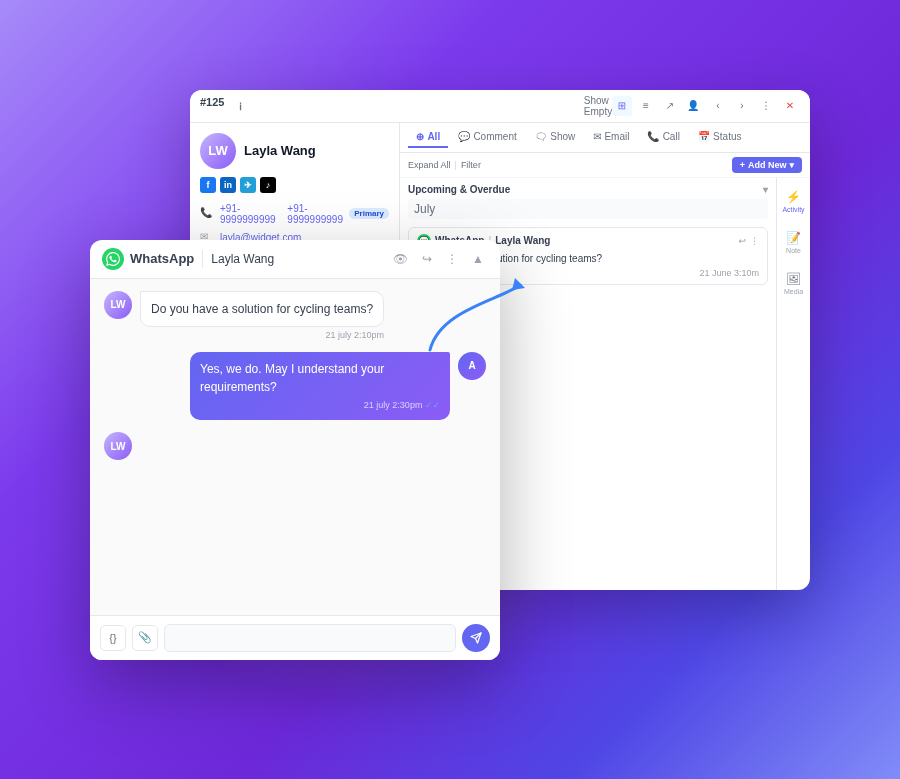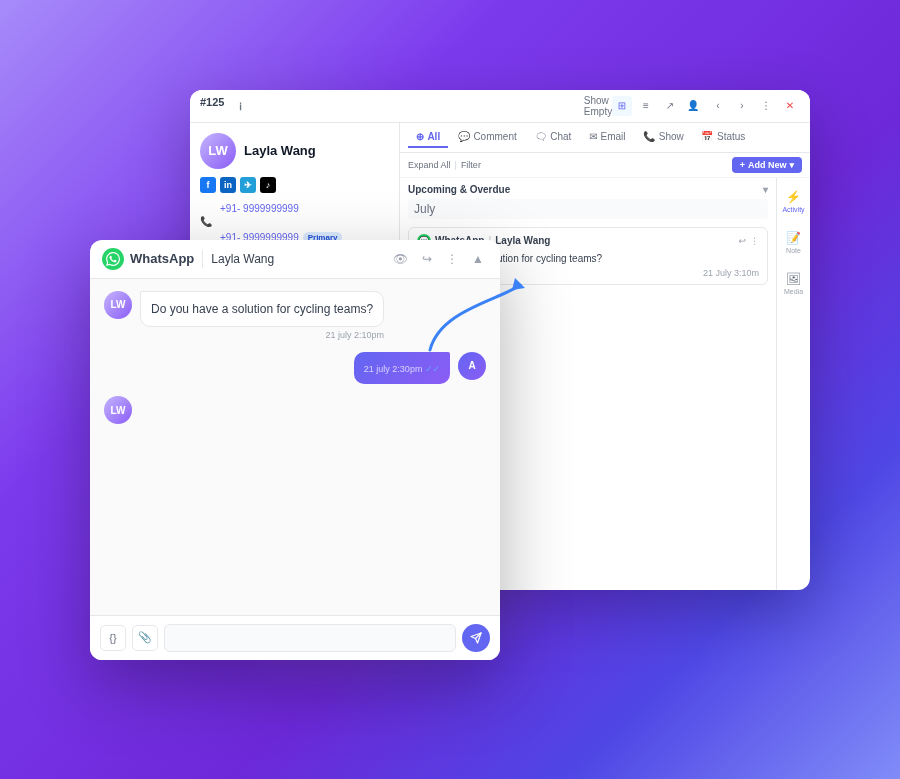--- a/index.html
+++ b/index.html
@@ -150,22 +150,23 @@
       color: #6b7280;
     }
     .contact-row .row-icon {
       width: 14px;
       height: 14px;
       color: #9ca3af;
       flex-shrink: 0;
     }
     .contact-values {
       display: flex;
-      flex-direction: column;
-      gap: 18px;
+      flex-direction: row;
+      gap: 2px;
+      align-items: center;
     }
     .phone-val {
       font-size: 10px;
       color: #6366f1;
       display: flex;
       align-items: center;
       gap: 4px;
     }
     .badge-primary {
       background: #dbeafe;
@@ -632,23 +633,23 @@
       </div>
 
       <div class="crm-right">
 
         <div class="crm-tabs">
           <div class="crm-tab active">
             <span>⊕</span>
               <span>All</span>
           </div>
           <div class="crm-tab">💬 Comment</div>
-          <div class="crm-tab">🗨 Chat</div>
+          <div class="crm-tab">🗨 Show</div>
           <div class="crm-tab">✉ Email</div>
-          <div class="crm-tab">📞 Show</div>
+          <div class="crm-tab">📞 Call</div>
           <div class="crm-tab">📅 Status</div>
         </div>
 
         <div class="crm-toolbar">
           <div class="toolbar-left">
             <span style="cursor:pointer;">Expand All</span>
             <span style="color:#d1d5db;">|</span>
             <span style="cursor:pointer;">Filter</span>
           </div>
           <div class="toolbar-right">
@@ -675,21 +676,21 @@
                   <span>WhatsApp</span>
                   <span style="color:#d1d5db;">|</span>
                   <span>Layla Wang</span>
                 </div>
                 <div class="activity-meta">
                   <span>↩</span>
                   <span>⋮</span>
                 </div>
               </div>
               <div class="activity-msg">Do you have a solution for cycling teams?</div>
-              <div class="activity-time">21 July 3:10m</div>
+              <div class="activity-time">21 June 3:10m</div>
             </div>
           </div>
 
           <div class="activity-sidebar">
             <div class="act-sidebar-item active">
               <span class="icon">⚡</span>
               <span class="label">Activity</span>
             </div>
             <div class="act-sidebar-item">
               <span class="icon">📝</span>
@@ -735,20 +736,21 @@
             <span>Do you have a solution for cycling teams?</span>
           </div>
           <div class="msg-time">21 july 2:10pm</div>
         </div>
       </div>
 
       <div class="msg-row right">
         <div class="msg-avatar" style="background:linear-gradient(135deg,#6366f1,#8b5cf6);">A</div>
         <div>
           <div class="msg-bubble outgoing">
+            <span>Yes, we do. May I understand your requirements?</span>
             <div class="msg-time outgoing">
               <span>21 july 2:30pm</span>
               <span class="msg-check">✓✓</span>
             </div>
           </div>
         </div>
       </div>
 
       <div class="msg-row">
         <div class="msg-avatar">LW</div>

